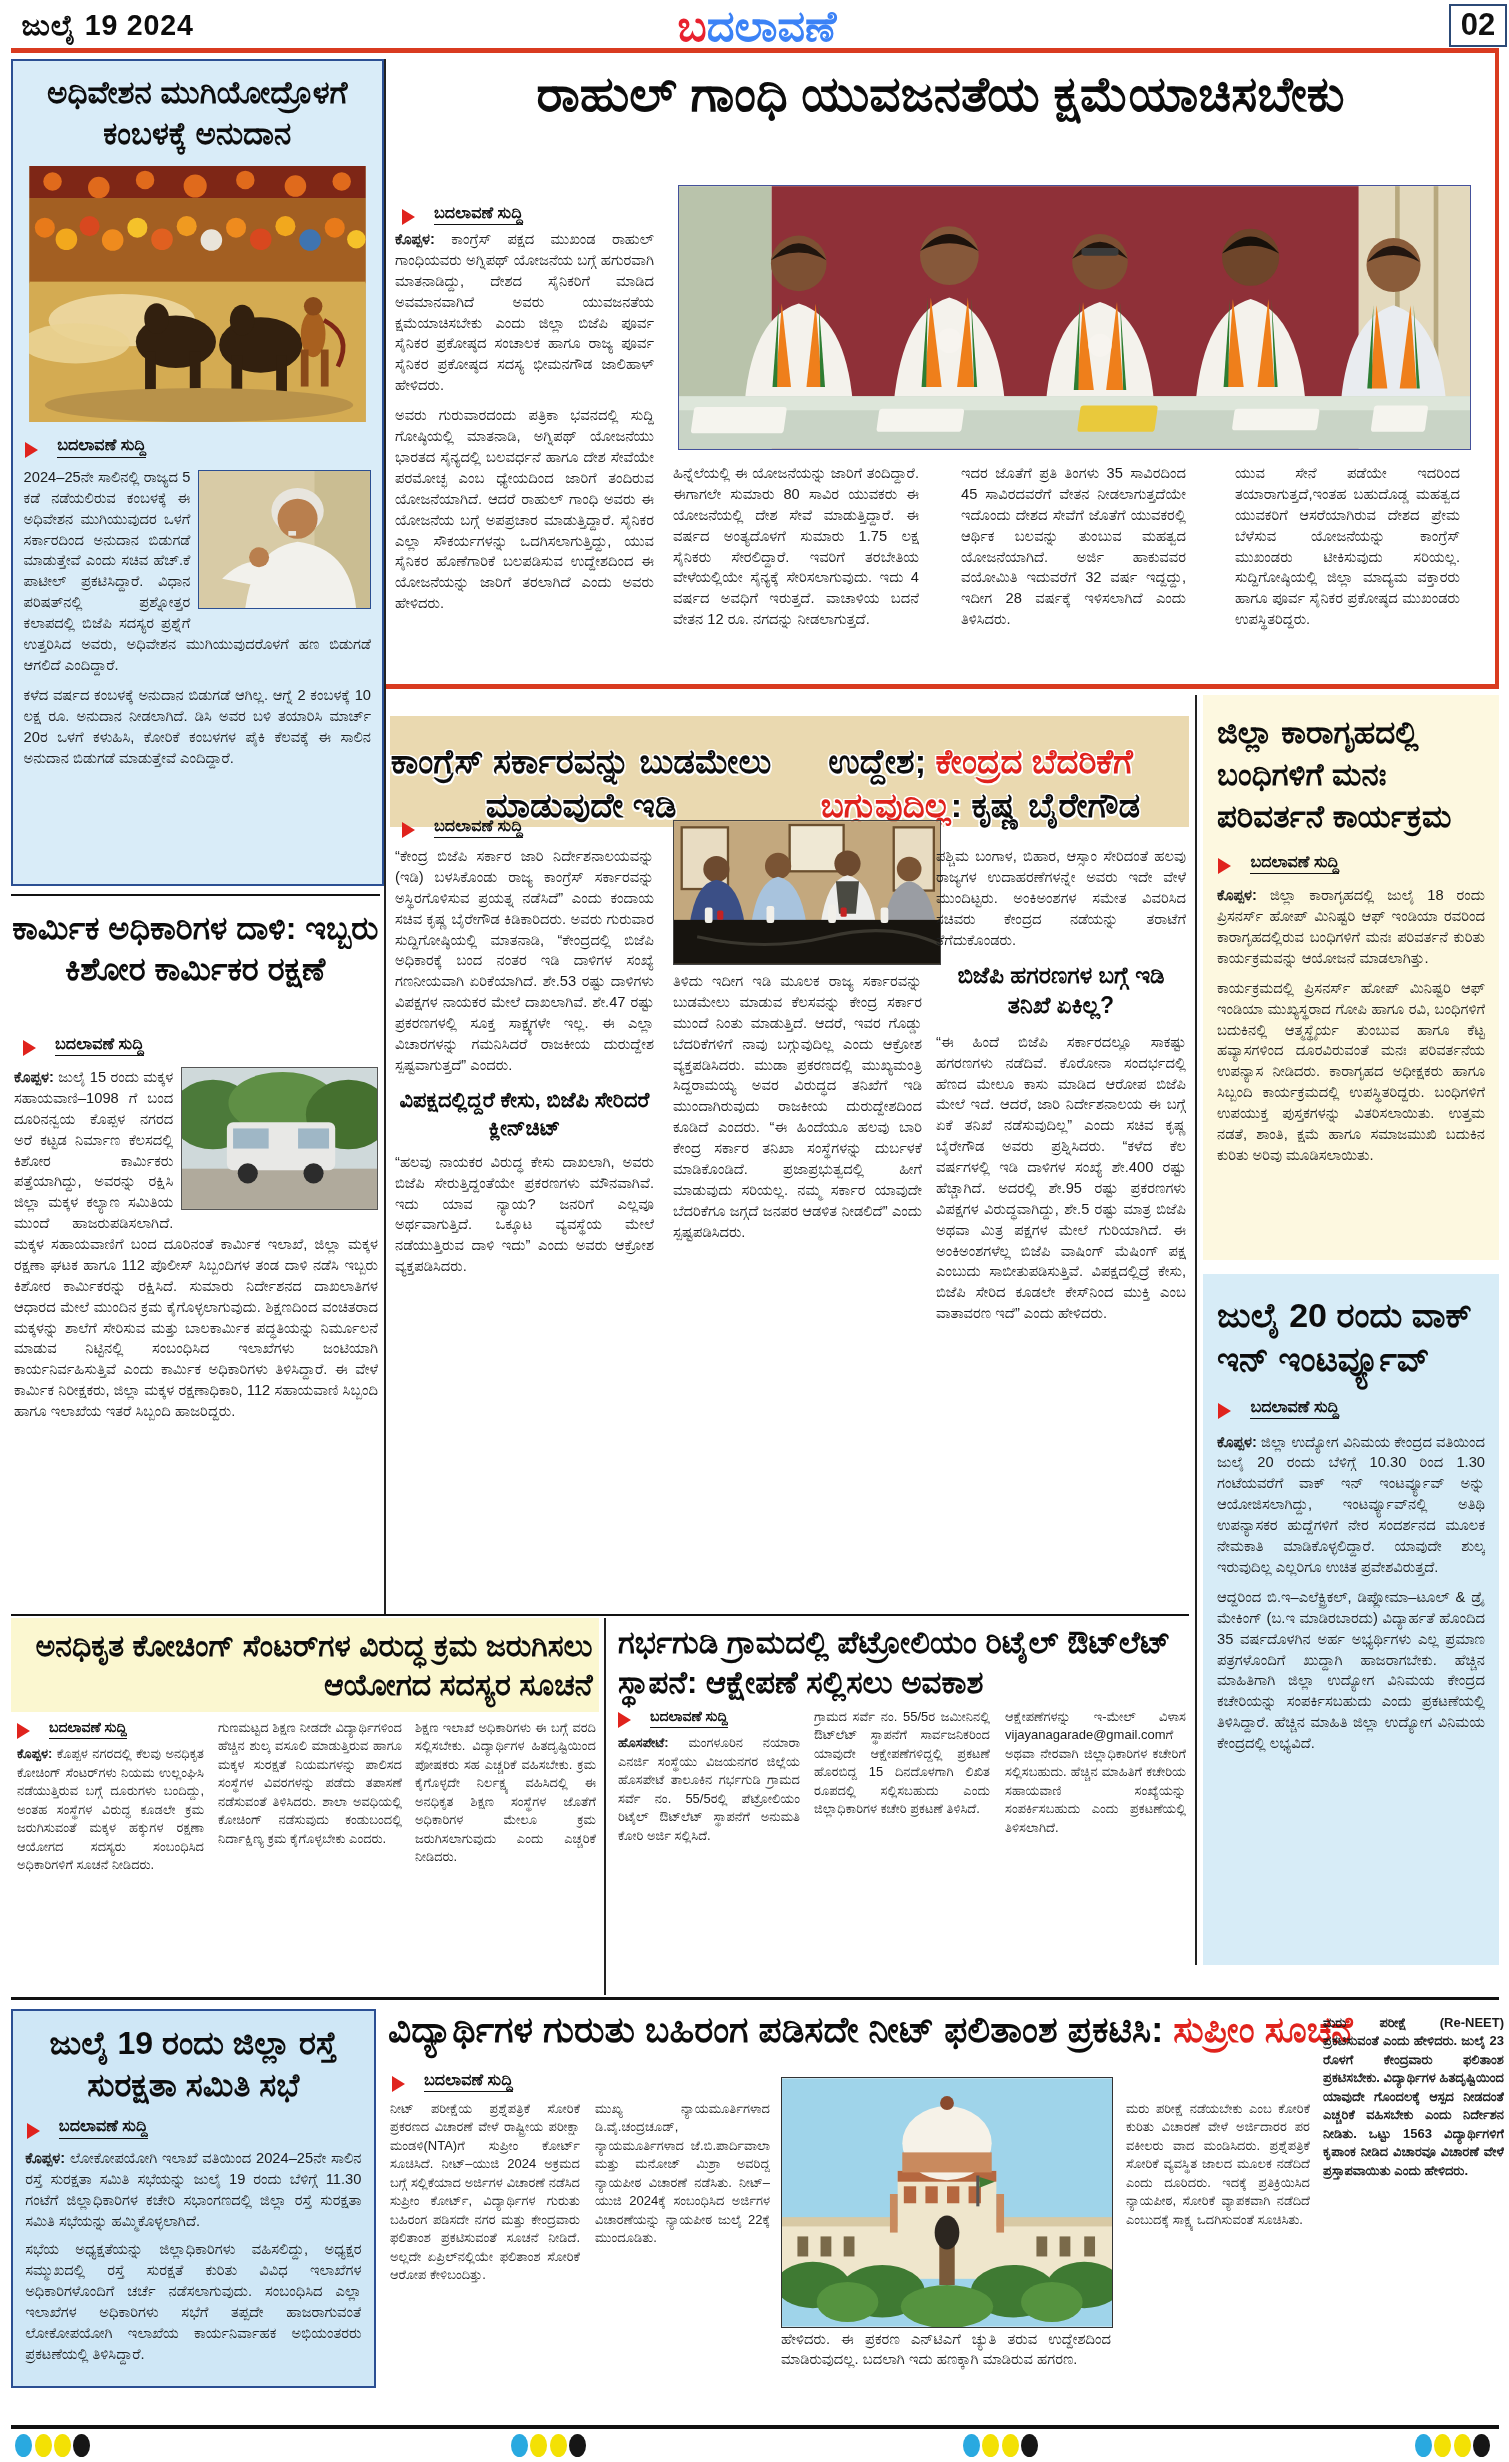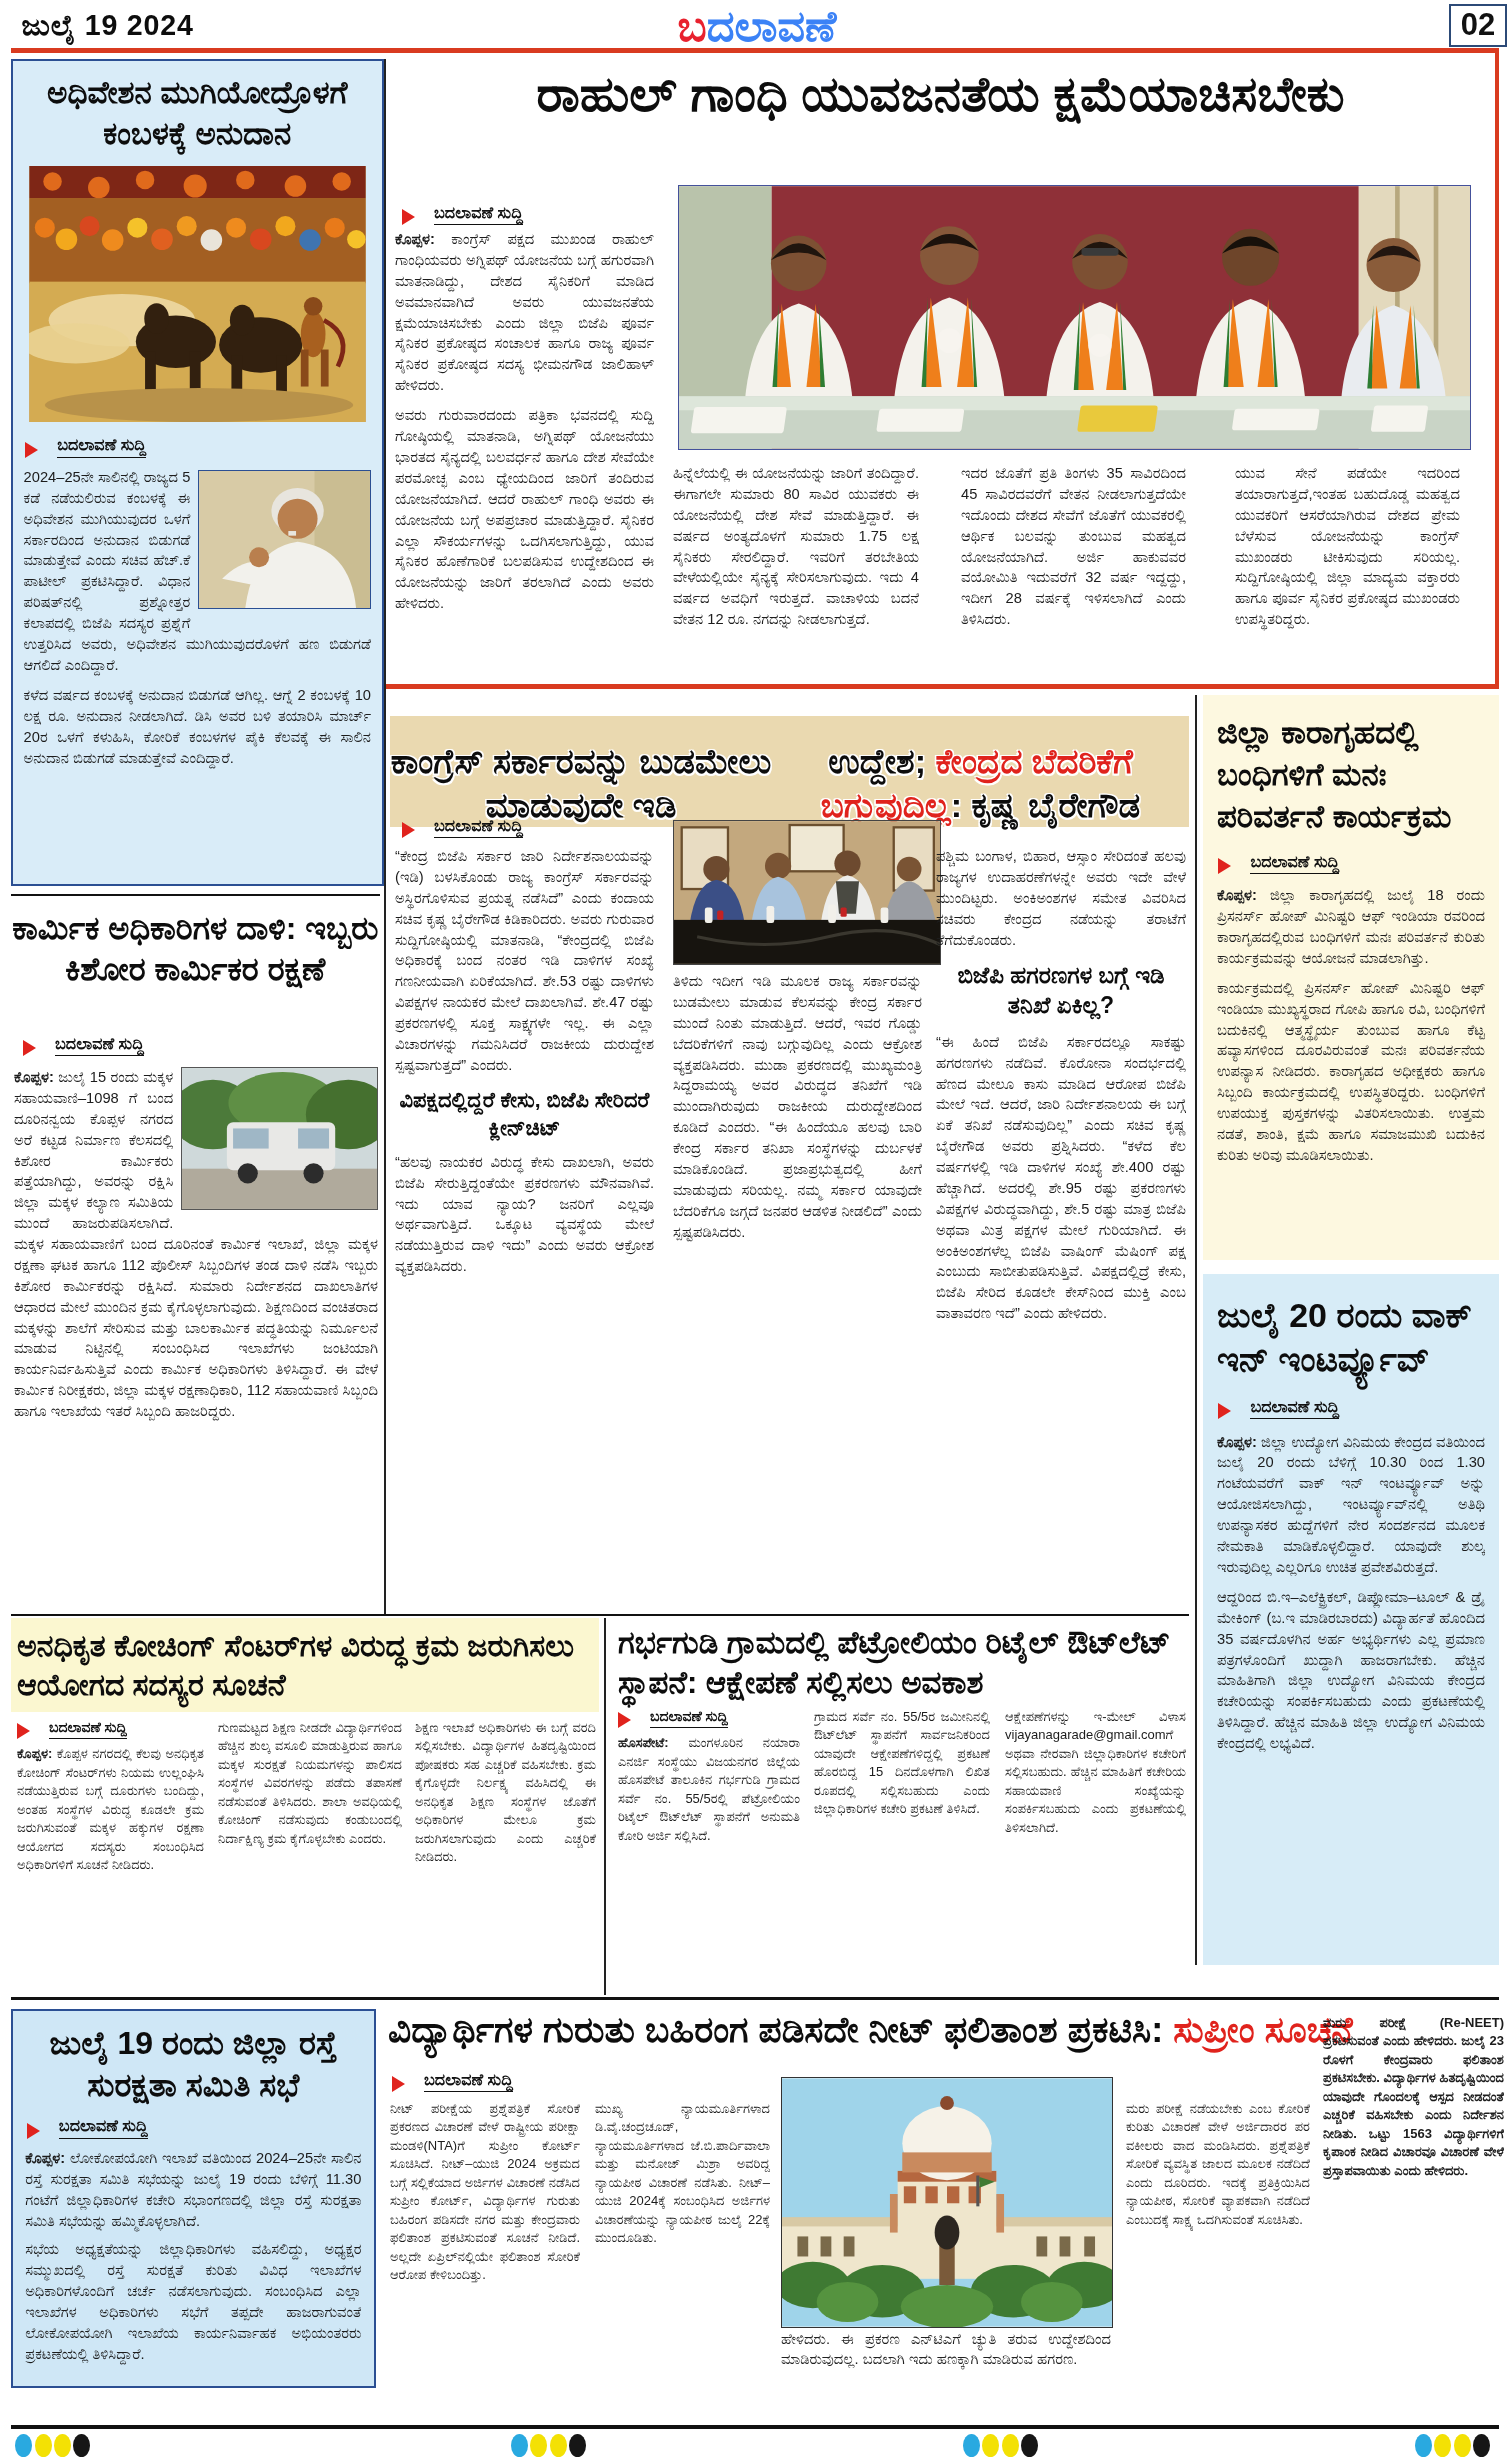--- a/index.html
+++ b/index.html
@@ -305,21 +305,21 @@
     </div>
     <div class="bt" style="margin:12.4px 14px 0;height:479px;">
       <span class="dl">ಕೊಪ್ಪಳ:</span>
       <span>ಜಿಲ್ಲಾ ಉದ್ಯೋಗ ವಿನಿಮಯ ಕೇಂದ್ರದ ವತಿಯಿಂದ ಜುಲೈ 20 ರಂದು ಬೆಳಿಗ್ಗೆ 10.30 ರಿಂದ 1.30 ಗಂಟೆಯವರೆಗೆ ವಾಕ್ ಇನ್ ಇಂಟರ್ವ್ಯೂವ್ ಅನ್ನು ಆಯೋಜಿಸಲಾಗಿದ್ದು, ಇಂಟರ್ವ್ಯೂವ್‌ನಲ್ಲಿ ಅತಿಥಿ ಉಪನ್ಯಾಸಕರ ಹುದ್ದೆಗಳಿಗೆ ನೇರ ಸಂದರ್ಶನದ ಮೂಲಕ ನೇಮಕಾತಿ ಮಾಡಿಕೊಳ್ಳಲಿದ್ದಾರೆ. ಯಾವುದೇ ಶುಲ್ಕ ಇರುವುದಿಲ್ಲ ಎಲ್ಲರಿಗೂ ಉಚಿತ ಪ್ರವೇಶವಿರುತ್ತದೆ.</span>
       <span style="display:block;margin-top:9.3px;">ಆದ್ದರಿಂದ ಬಿ.ಇ–ಎಲೆಕ್ಟ್ರಿಕಲ್, ಡಿಪ್ಲೋಮಾ–ಟೂಲ್ &amp; ಡ್ರೈ ಮೇಕಿಂಗ್ (ಬ.ಇ ಮಾಡಿರಬಾರದು) ವಿದ್ಯಾರ್ಹತೆ ಹೊಂದಿದ 35 ವರ್ಷದೊಳಗಿನ ಅರ್ಹ ಅಭ್ಯರ್ಥಿಗಳು ಎಲ್ಲ ಪ್ರಮಾಣ ಪತ್ರಗಳೊಂದಿಗೆ ಖುದ್ದಾಗಿ ಹಾಜರಾಗಬೇಕು. ಹೆಚ್ಚಿನ ಮಾಹಿತಿಗಾಗಿ ಜಿಲ್ಲಾ ಉದ್ಯೋಗ ವಿನಿಮಯ ಕೇಂದ್ರದ ಕಚೇರಿಯನ್ನು ಸಂಪರ್ಕಿಸಬಹುದು ಎಂದು ಪ್ರಕಟಣೆಯಲ್ಲಿ ತಿಳಿಸಿದ್ದಾರೆ. ಹೆಚ್ಚಿನ ಮಾಹಿತಿ ಜಿಲ್ಲಾ ಉದ್ಯೋಗ ವಿನಿಮಯ ಕೇಂದ್ರದಲ್ಲಿ ಲಭ್ಯವಿದೆ.</span>
     </div>
   </div>
 
   <div class="abs hline" style="left:10.8px;top:1614px;width:1178px;height:2.3px;"></div>
   <div id="coach-box" class="abs" style="left:10.8px;top:1618px;width:588px;height:94px;display:flex;align-items:center;justify-content:center;">
-    <div class="hl" style="text-align:left;font-size:30px;line-height:1.3;padding:0 6.2px;">ಅನಧಿಕೃತ ಕೋಚಿಂಗ್ ಸೆಂಟರ್‌ಗಳ ವಿರುದ್ಧ ಕ್ರಮ ಜರುಗಿಸಲು ಆಯೋಗದ ಸದಸ್ಯರ ಸೂಚನೆ</div>
+    <div class="hl" style="text-align:right;font-size:30px;line-height:1.3;padding:0 6.2px;">ಅನಧಿಕೃತ ಕೋಚಿಂಗ್ ಸೆಂಟರ್‌ಗಳ ವಿರುದ್ಧ ಕ್ರಮ ಜರುಗಿಸಲು ಆಯೋಗದ ಸದಸ್ಯರ ಸೂಚನೆ</div>
   </div>
   <div class="abs vline" style="left:604px;top:1618px;width:1.5px;height:377px;"></div>
   <div class="abs" style="left:17px;top:1719px;width:187px;height:272px;">
     <div class="byline" style="margin-bottom:6.2px;">
       <span class="tri"></span>
       <span class="txt" style="font-size:14px;">ಬದಲಾವಣೆ ಸುದ್ದಿ</span>
     </div>
     <div class="bt" style="font-size:13px;height:232px;">
       <span class="dl">ಕೊಪ್ಪಳ:</span>
       <span>ಕೊಪ್ಪಳ ನಗರದಲ್ಲಿ ಕೆಲವು ಅನಧಿಕೃತ ಕೋಚಿಂಗ್ ಸೆಂಟರ್‌ಗಳು ನಿಯಮ ಉಲ್ಲಂಘಿಸಿ ನಡೆಯುತ್ತಿರುವ ಬಗ್ಗೆ ದೂರುಗಳು ಬಂದಿದ್ದು, ಅಂತಹ ಸಂಸ್ಥೆಗಳ ವಿರುದ್ಧ ಕೂಡಲೇ ಕ್ರಮ ಜರುಗಿಸುವಂತೆ ಮಕ್ಕಳ ಹಕ್ಕುಗಳ ರಕ್ಷಣಾ ಆಯೋಗದ ಸದಸ್ಯರು ಸಂಬಂಧಿಸಿದ ಅಧಿಕಾರಿಗಳಿಗೆ ಸೂಚನೆ ನೀಡಿದರು.</span>

